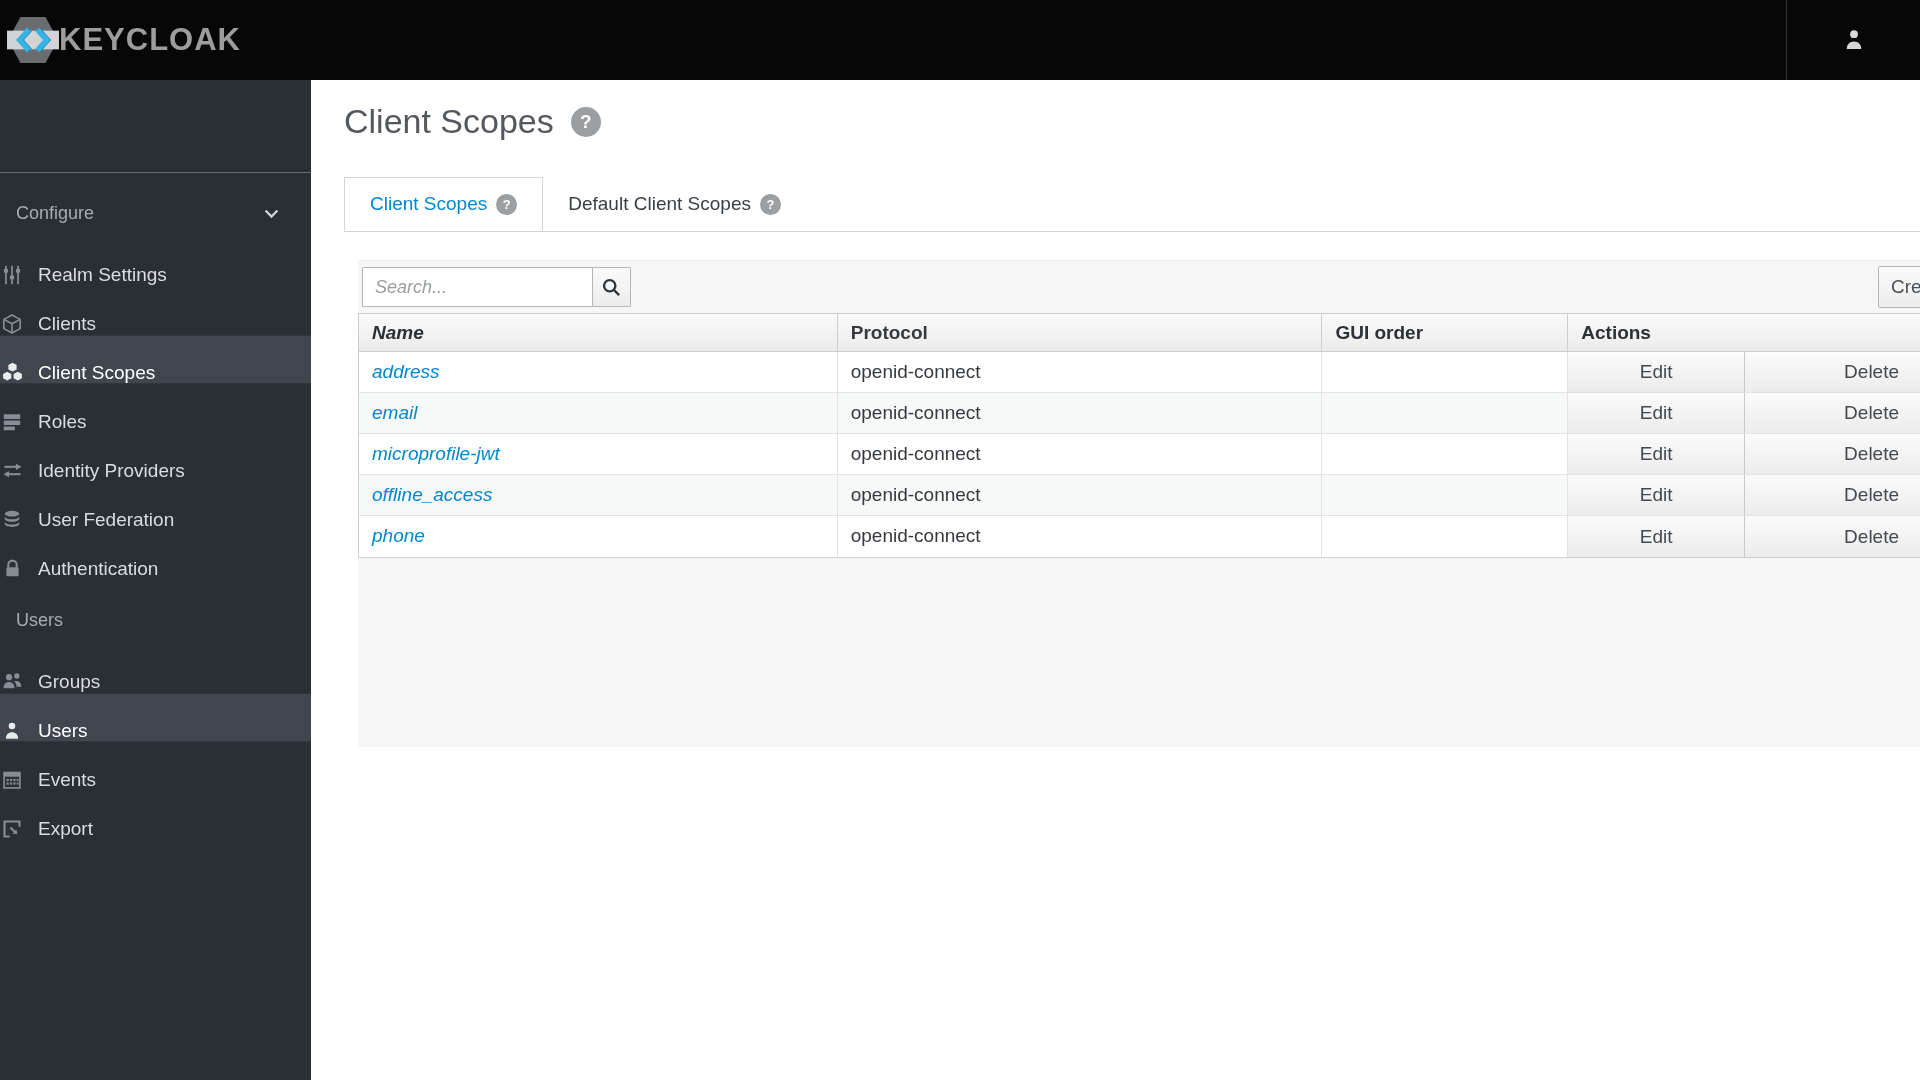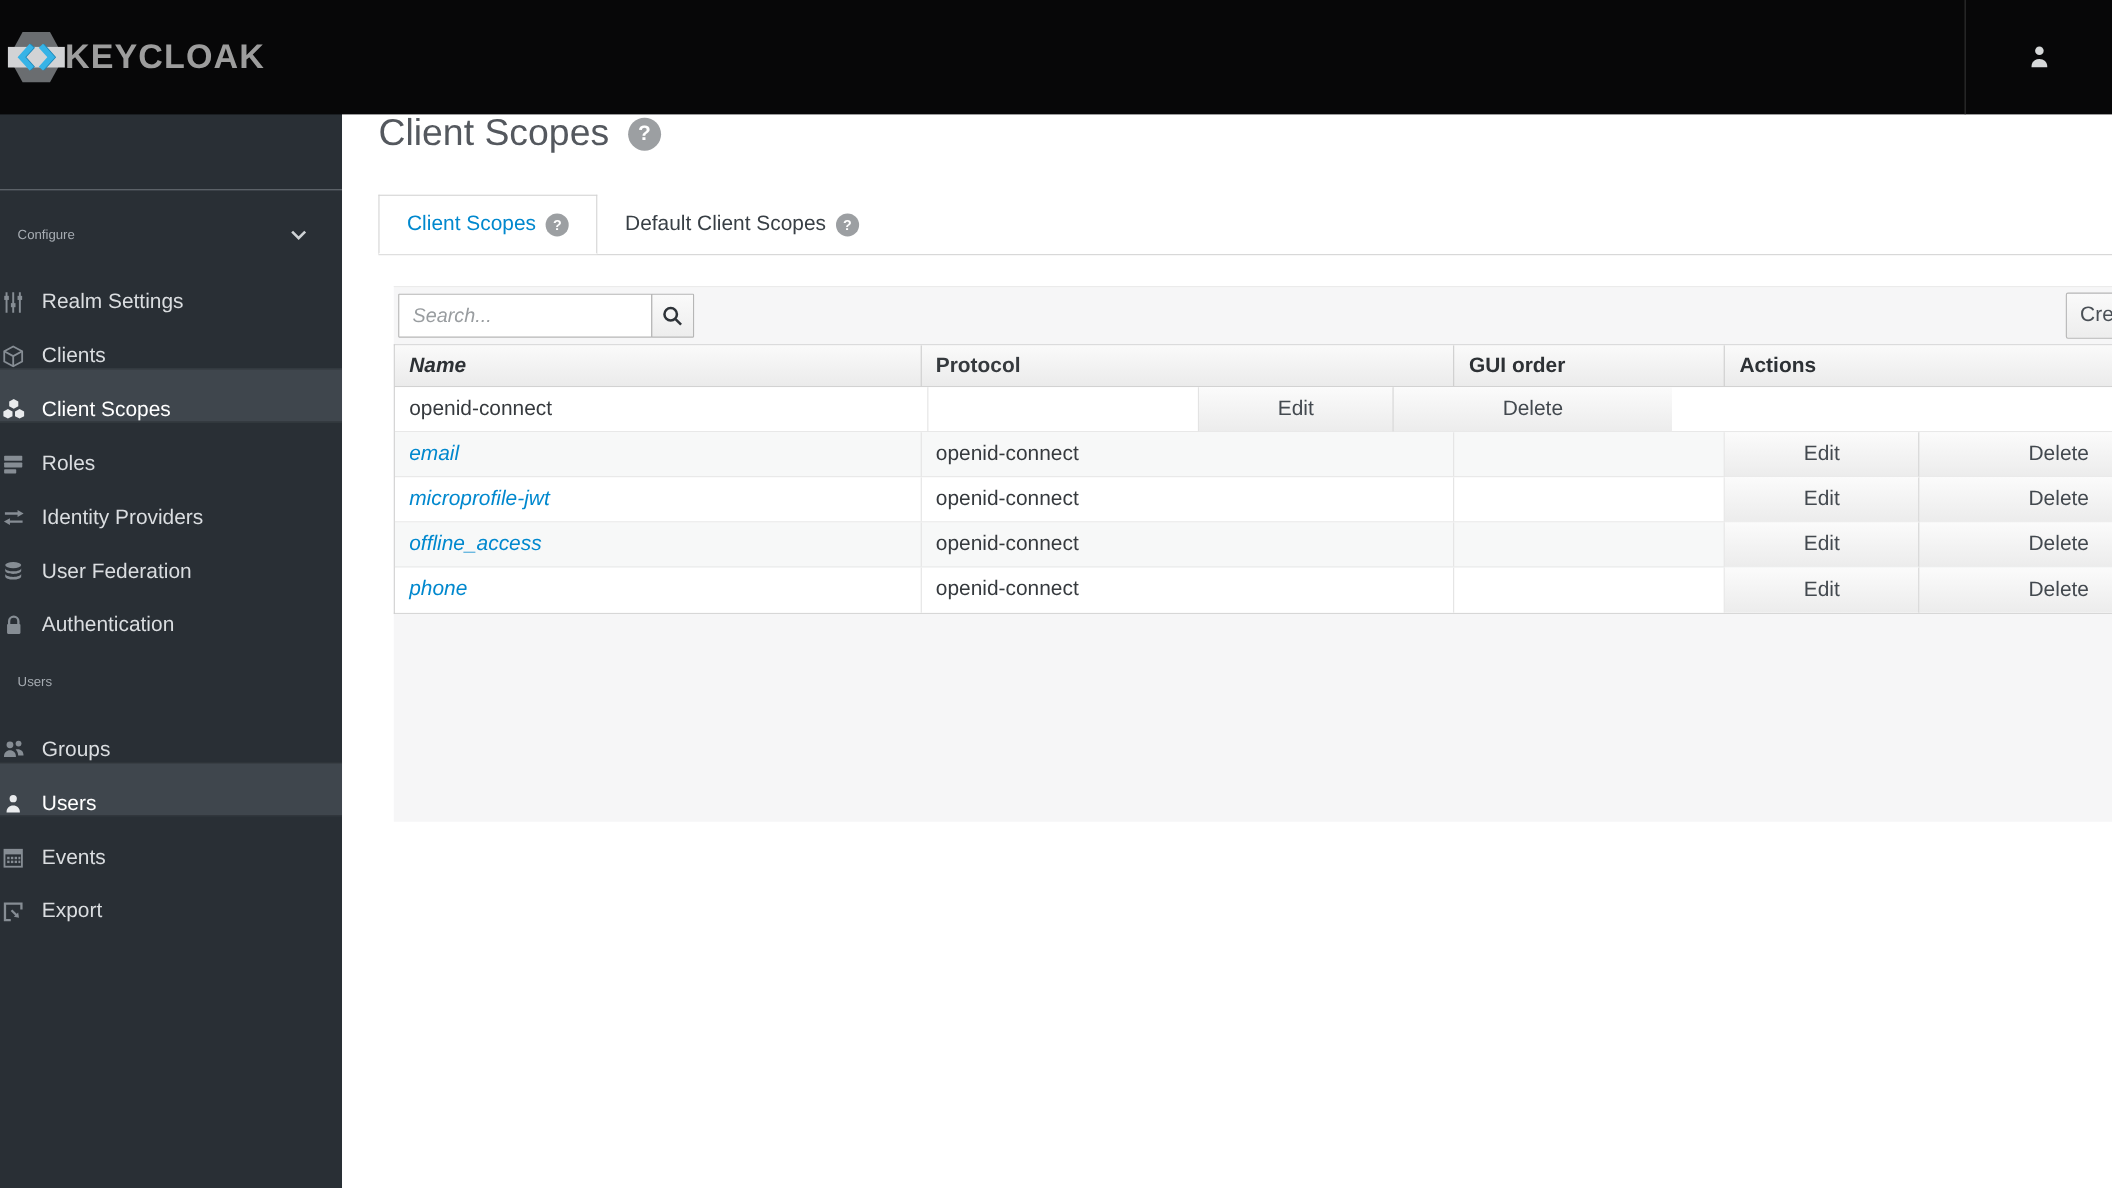--- a/index.html
+++ b/index.html
@@ -4,21 +4,21 @@
 <style>
   * { box-sizing: border-box; margin: 0; padding: 0; }
   html, body {
     width: 1920px; height: 1080px; overflow: hidden;
     background: #ffffff;
     font-family: "Liberation Sans", "DejaVu Sans", sans-serif;
   }
 
   
   .topbar {
-    position: absolute; left: 0; top: 0; width: 1920px; height: 104px;
+    position: absolute; left: 0; top: 0; width: 1920px; height: 80px;
     background: #070708; display: flex; align-items: center; z-index: 20;
   }
   .brand { display: flex; align-items: center; gap: 2px; padding-left: 7px; cursor: pointer; }
   .brand-text {
     font-size: 31px; font-weight: bold; color: #9d9d9d;
     letter-spacing: 1px; margin-left: -2px;
   }
   .topbar-right {
     margin-left: auto; height: 100%; width: 134px;
     border-left: 1px solid #323234;
@@ -29,21 +29,21 @@
   
   .sidebar {
     position: absolute; left: 0; top: 80px; width: 311px; height: 1000px;
     background: #292f35;
   }
   .sidebar-top { height: 93px; border-bottom: 1px solid #686e74; }
   .section-head {
     display: flex; align-items: center;
     margin-top: 25px; height: 30px;
     padding: 0 30px 0 16px;
-    font-size: 12px; color: #a6acb2; cursor: pointer;
+    font-size: 18px; color: #a6acb2; cursor: pointer;
   }
   .section-head.static { cursor: default; }
   .section-head .chev { margin-left: auto; color: #cfd3d6; display: flex; }
   .nav-list { margin-top: 9px; }
   .nav-item {
     display: flex; align-items: flex-end; height: 49px;
     cursor: pointer;
     color: #dadde0; font-size: 19px;
   }
   .nav-item .nav-icon {
@@ -366,20 +366,21 @@
 
       <div class="table">
         <div class="tr thead">
           <div class="td c-name">Name</div>
           <div class="td c-protocol">Protocol</div>
           <div class="td c-gui">GUI order</div>
           <div class="td c-actions">Actions</div>
         </div>
         <div class="tbody" id="table-body">
   <div class="tr">
+    <div class="td c-name"><a class="link">address</a></div>
     <div class="td c-protocol">openid-connect</div>
     <div class="td c-gui"></div>
     <div class="td c-edit action-cell">Edit</div>
     <div class="td c-delete action-cell">Delete</div>
   </div>
 
   <div class="tr">
     <div class="td c-name"><a class="link">email</a></div>
     <div class="td c-protocol">openid-connect</div>
     <div class="td c-gui"></div>

